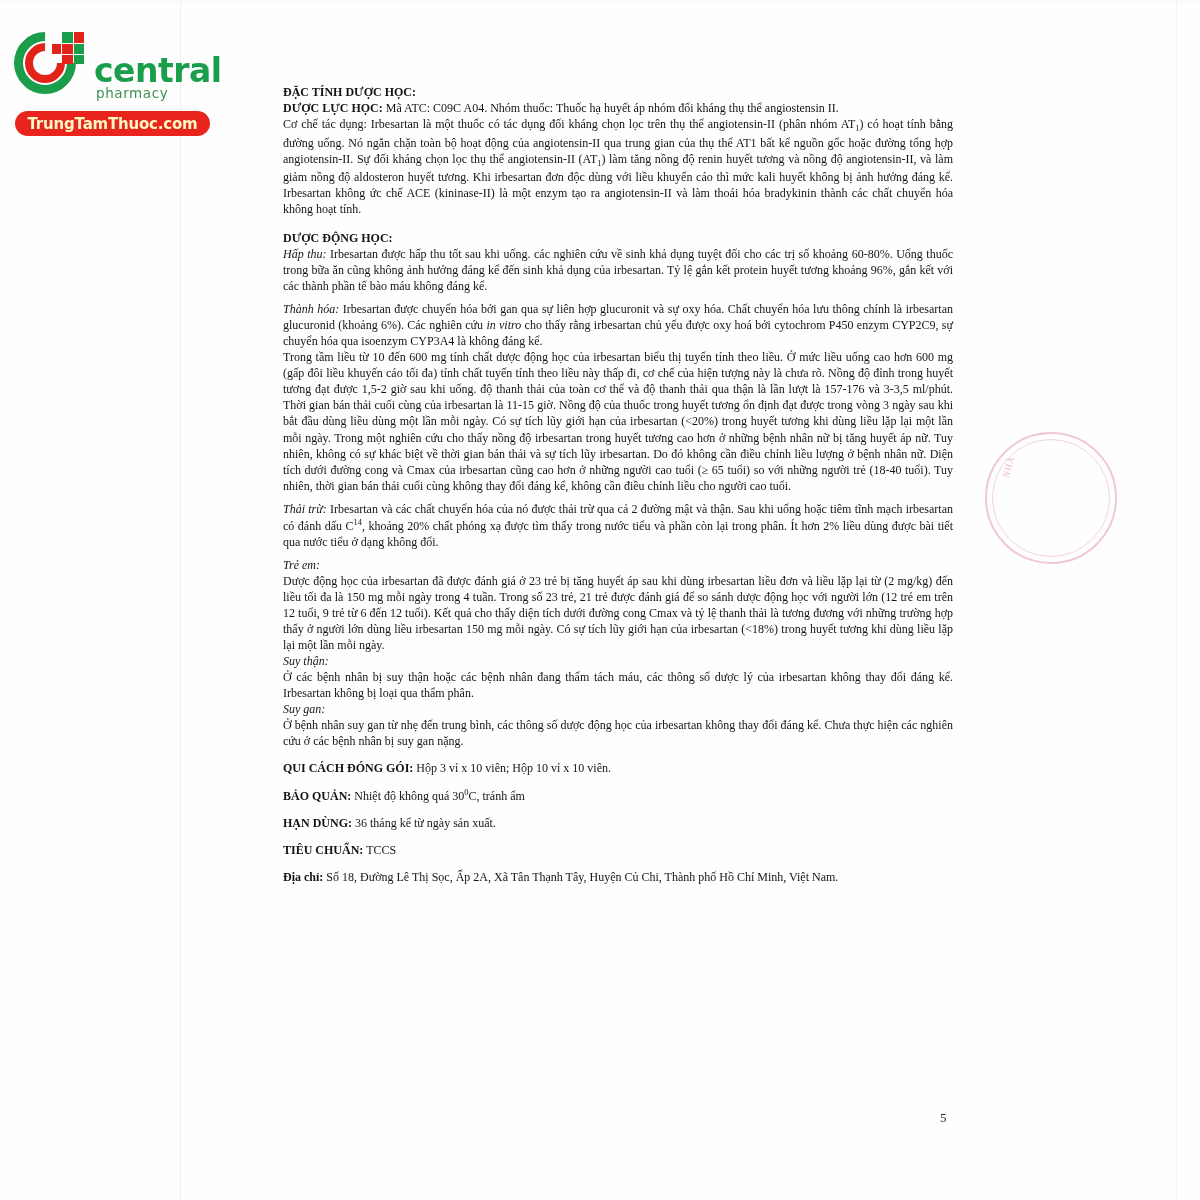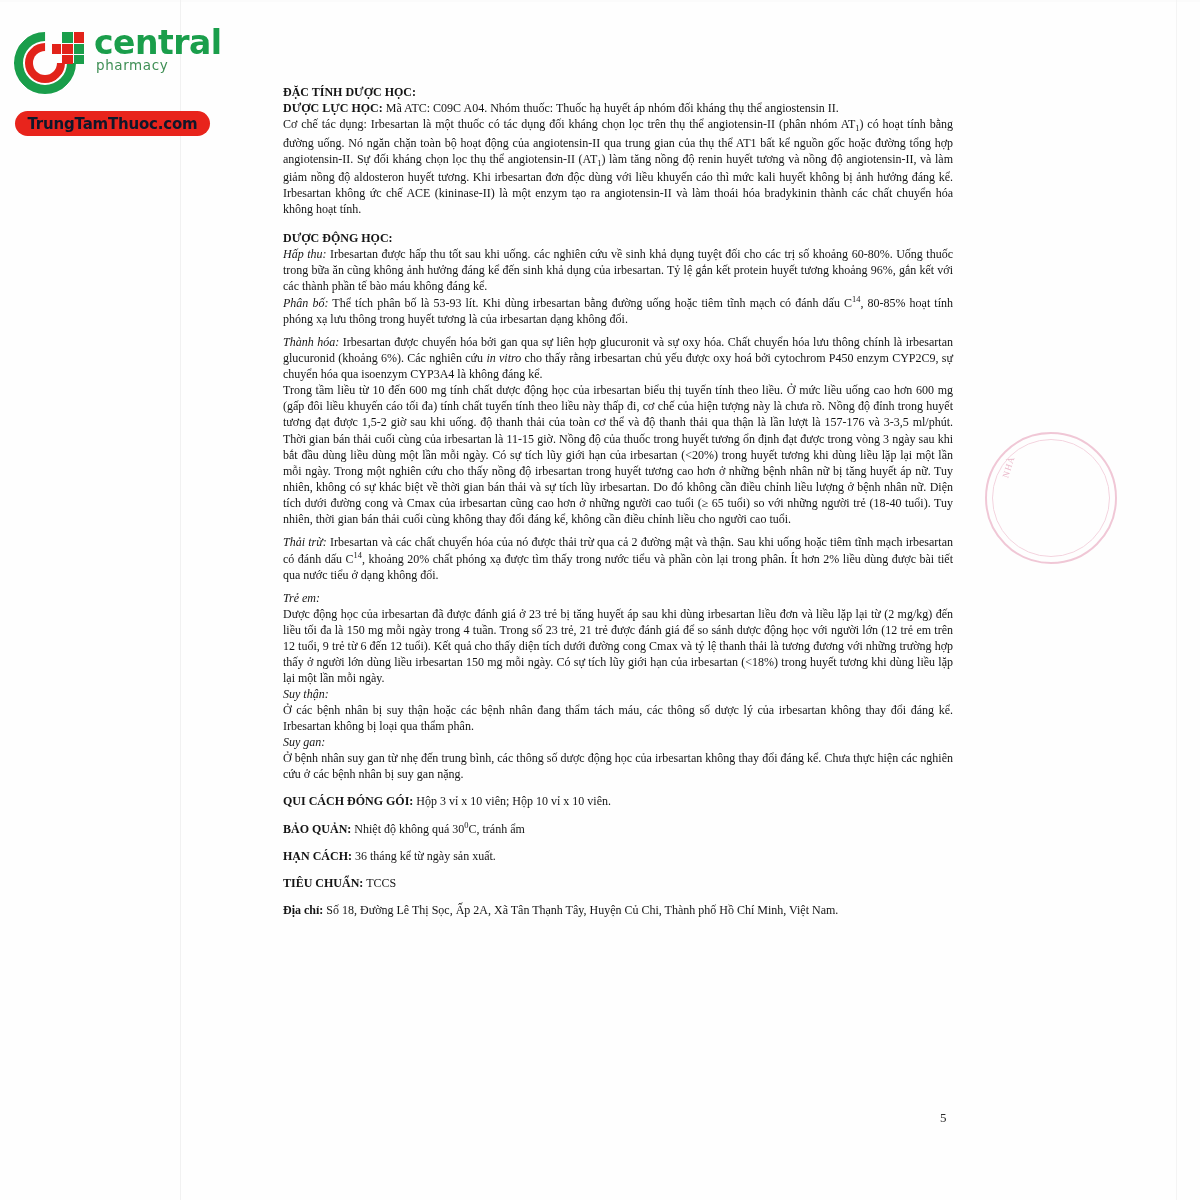--- a/index.html
+++ b/index.html
@@ -37,21 +37,21 @@
 
   
   #brand {
     position: absolute;
     left: 12px;
     top: 26px;
     width: 215px;
   }
   .brand-row {
     display: flex;
-    align-items: flex-start;
+    align-items: flex-end;
     gap: 6px;
   }
   .logo-mark {
     width: 76px;
     height: 76px;
     flex: 0 0 76px;
     position: relative;
   }
   .arc-green {
     position: absolute;
@@ -111,21 +111,21 @@
     margin-top: 0;
     margin-left: 2px;
   }
   .site-pill {
     margin-top: 9px;
     margin-left: 3px;
     width: 195px;
     height: 25px;
     border-radius: 13px;
     background: #e8241c;
-    color: #0f172a;
+    color: #fef9c3;
     font-family: "DejaVu Sans", "Liberation Sans", sans-serif;
     font-size: 15px;
     font-weight: bold;
     letter-spacing: -0.2px;
     display: flex;
     align-items: center;
     justify-content: center;
   }
 
   
@@ -235,37 +235,36 @@
     <div class="site-pill">TrungTamThuoc.com</div>
   </div>
 
   <div id="doc">
       <p class="h-major">ĐẶC TÍNH DƯỢC HỌC:</p>
       <p><span class="lead-b">DƯỢC LỰC HỌC:</span><span> Mã ATC: C09C A04. Nhóm thuốc: Thuốc hạ huyết áp nhóm đối kháng thụ thể angiostensin II.</span></p>
       <p><span>Cơ chế tác dụng: Irbesartan là một thuốc có tác dụng đối kháng chọn lọc trên thụ thể angiotensin-II (phân nhóm AT<sub>1</sub>) có hoạt tính bằng đường uống. Nó ngăn chặn toàn bộ hoạt động của angiotensin-II qua trung gian của thụ thể AT1 bất kể nguồn gốc hoặc đường tổng hợp angiotensin-II. Sự đối kháng chọn lọc thụ thể angiotensin-II (AT<sub>1</sub>) làm tăng nồng độ renin huyết tương và nồng độ angiotensin-II, và làm giảm nồng độ aldosteron huyết tương. Khi irbesartan đơn độc dùng với liều khuyến cáo thì mức kali huyết không bị ảnh hưởng đáng kể. Irbesartan không ức chế ACE (kininase-II) là một enzym tạo ra angiotensin-II và làm thoái hóa bradykinin thành các chất chuyển hóa không hoạt tính.</span></p>
       <div class="blank"></div>
       <p class="h-major">DƯỢC ĐỘNG HỌC:</p>
       <p><span class="lead-i">Hấp thu:</span><span> Irbesartan được hấp thu tốt sau khi uống. các nghiên cứu về sinh khả dụng tuyệt đối cho các trị số khoảng 60-80%. Uống thuốc trong bữa ăn cũng không ảnh hưởng đáng kể đến sinh khả dụng của irbesartan. Tỷ lệ gắn kết protein huyết tương khoảng 96%, gắn kết với các thành phần tế bào máu không đáng kể.</span></p>
-      <p><span class="lead-i">Phân bố:</span><span> Thể tích phân bố là 53-93 lít. Khi dùng irbesartan bằng đường uống hoặc tiêm tĩnh mạch có đánh dấu C<sup>14</sup>, 80-85% hoạt tính phóng xạ lưu thông trong huyết tương là của irbesartan dạng không đổi.</span></p>
       <div class="blank sm"></div>
       <p><span class="lead-i">Thành hóa:</span><span> Irbesartan được chuyển hóa bởi gan qua sự liên hợp glucuronit và sự oxy hóa. Chất chuyển hóa lưu thông chính là irbesartan glucuronid (khoảng 6%). Các nghiên cứu <span class="ital">in vitro</span> cho thấy rằng irbesartan chủ yếu được oxy hoá bởi cytochrom P450 enzym CYP2C9, sự chuyển hóa qua isoenzym CYP3A4 là không đáng kể.</span></p>
       <p><span>Trong tầm liều từ 10 đến 600 mg tính chất dược động học của irbesartan biểu thị tuyến tính theo liều. Ở mức liều uống cao hơn 600 mg (gấp đôi liều khuyến cáo tối đa) tính chất tuyến tính theo liều này thấp đi, cơ chế của hiện tượng này là chưa rõ. Nồng độ đỉnh trong huyết tương đạt được 1,5-2 giờ sau khi uống. độ thanh thải của toàn cơ thể và độ thanh thải qua thận là lần lượt là 157-176 và 3-3,5 ml/phút. Thời gian bán thải cuối cùng của irbesartan là 11-15 giờ. Nồng độ của thuốc trong huyết tương ổn định đạt được trong vòng 3 ngày sau khi bắt đầu dùng liều dùng một lần mỗi ngày. Có sự tích lũy giới hạn của irbesartan (&lt;20%) trong huyết tương khi dùng liều lặp lại một lần mỗi ngày. Trong một nghiên cứu cho thấy nồng độ irbesartan trong huyết tương cao hơn ở những bệnh nhân nữ bị tăng huyết áp nữ. Tuy nhiên, không có sự khác biệt về thời gian bán thải và sự tích lũy irbesartan. Do đó không cần điều chỉnh liều lượng ở bệnh nhân nữ. Diện tích dưới đường cong và Cmax của irbesartan cũng cao hơn ở những người cao tuổi (≥ 65 tuổi) so với những người trẻ (18-40 tuổi). Tuy nhiên, thời gian bán thải cuối cùng không thay đổi đáng kể, không cần điều chỉnh liều cho người cao tuổi.</span></p>
       <div class="blank sm"></div>
       <p><span class="lead-i">Thải trừ:</span><span> Irbesartan và các chất chuyển hóa của nó được thải trừ qua cả 2 đường mật và thận. Sau khi uống hoặc tiêm tĩnh mạch irbesartan có đánh dấu C<sup>14</sup>, khoảng 20% chất phóng xạ được tìm thấy trong nước tiểu và phần còn lại trong phân. Ít hơn 2% liều dùng được bài tiết qua nước tiểu ở dạng không đổi.</span></p>
       <div class="blank sm"></div>
       <p><span class="lead-i">Trẻ em:</span><span></span></p>
       <p><span>Dược động học của irbesartan đã được đánh giá ở 23 trẻ bị tăng huyết áp sau khi dùng irbesartan liều đơn và liều lặp lại từ (2 mg/kg) đến liều tối đa là 150 mg mỗi ngày trong 4 tuần. Trong số 23 trẻ, 21 trẻ được đánh giá để so sánh dược động học với người lớn (12 trẻ em trên 12 tuổi, 9 trẻ từ 6 đến 12 tuổi). Kết quả cho thấy diện tích dưới đường cong Cmax và tỷ lệ thanh thải là tương đương với những trường hợp thấy ở người lớn dùng liều irbesartan 150 mg mỗi ngày. Có sự tích lũy giới hạn của irbesartan (&lt;18%) trong huyết tương khi dùng liều lặp lại một lần mỗi ngày.</span></p>
       <p><span class="lead-i">Suy thận:</span><span></span></p>
       <p><span>Ở các bệnh nhân bị suy thận hoặc các bệnh nhân đang thẩm tách máu, các thông số dược lý của irbesartan không thay đổi đáng kể. Irbesartan không bị loại qua thẩm phân.</span></p>
       <p><span class="lead-i">Suy gan:</span><span></span></p>
       <p><span>Ở bệnh nhân suy gan từ nhẹ đến trung bình, các thông số dược động học của irbesartan không thay đổi đáng kể. Chưa thực hiện các nghiên cứu ở các bệnh nhân bị suy gan nặng.</span></p>
       <div id="pack">
         <p><span class="lead-b">QUI CÁCH ĐÓNG GÓI:</span><span>  Hộp 3 vỉ x 10 viên; Hộp 10 vỉ x 10 viên.</span></p>
         <p><span class="lead-b">BẢO QUẢN:</span><span> Nhiệt độ không quá 30<sup>0</sup>C, tránh ẩm</span></p>
-        <p><span class="lead-b">HẠN CÁCH:</span><span> 36 tháng kể từ ngày sản xuất.</span></p>
+        <p><span class="lead-b">HẠN DÙNG:</span><span> 36 tháng kể từ ngày sản xuất.</span></p>
         <p><span class="lead-b">TIÊU CHUẨN:</span><span> TCCS</span></p>
         <p><span class="lead-b">Địa chỉ:</span><span> Số 18, Đường Lê Thị Sọc, Ấp 2A, Xã Tân Thạnh Tây, Huyện Củ Chi, Thành phố Hồ Chí Minh, Việt Nam.</span></p>
       </div>
     </div>
 
   <div id="stamp"></div>
   <div id="stamp-text">NHÀ</div>
 
   <div id="pageno">5</div>
 

